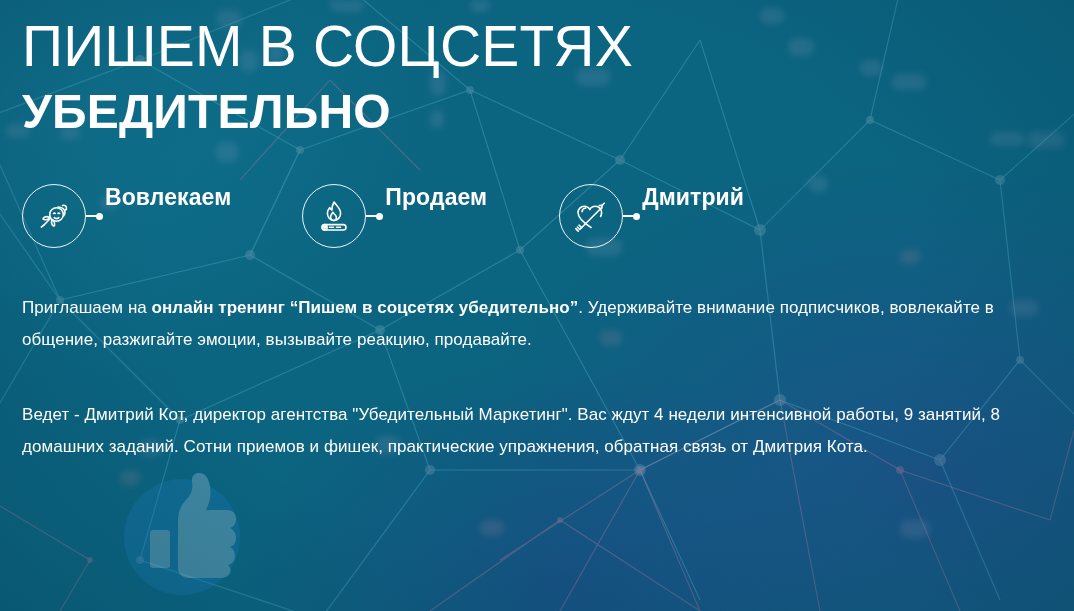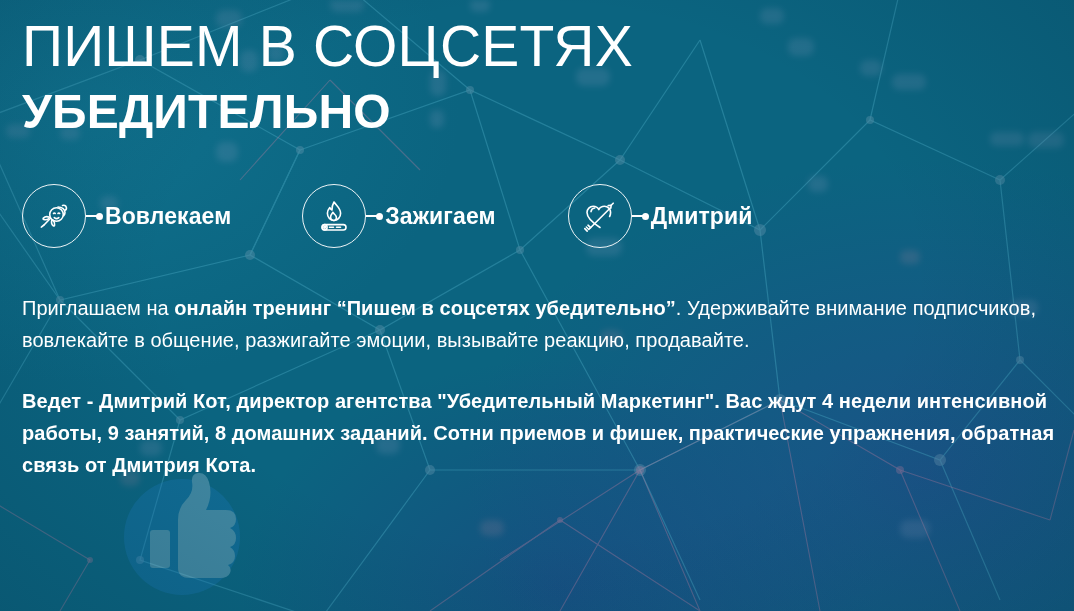--- a/index.html
+++ b/index.html
@@ -57,21 +57,21 @@
     letter-spacing:.2px;
     white-space:nowrap;
     margin-top:2px;
   }
 
   
   #features {
     display:flex; align-items:center;
     margin-top:40px;
   }
-  .feature { display:flex; align-items:center; }
+  .feature { display:flex; }
   .feature-badge {
     width:64px; height:64px; border-radius:50%;
     border:1.6px solid rgba(255,255,255,.92);
     display:flex; align-items:center; justify-content:center;
     flex:0 0 auto;
   }
   .feature-badge svg { display:block; }
   .feature-connector {
     display:flex; align-items:center;
     margin-left:0px;
@@ -87,29 +87,29 @@
     font-size:23px; font-weight:700; color:#ffffff;
     margin-left:2px; white-space:nowrap;
     letter-spacing:.1px;
   }
   .feature-gap-1 { width:71px; }
   .feature-gap-2 { width:72px; }
 
   
   #body-copy { margin-top:44px; }
   .para {
-    font-size:20px;
+    font-size:17px;
     line-height:32px;
     color:#ffffff;
     max-width:1045px;
     font-weight:400;
     letter-spacing:.05px;
   }
   .para b { font-weight:700; }
-  .para + .para { margin-top:29px;font-weight:bold; }
+  .para + .para { margin-top:43px; }
 </style>
 </head>
 <body>
 
 <div id="banner">
 
   <div class="bg-layer" id="bg-base"></div>
   <div class="bg-layer" id="bg-base2"></div>
 
   <svg class="bg-layer" id="bg-net" viewBox="0 0 1074 611" preserveAspectRatio="none">
@@ -257,21 +257,21 @@
             <ellipse cx="12.7" cy="33.3" rx="2.4" ry="2.7"></ellipse>
             <circle cx="12.7" cy="33.3" r="0.9"></circle>
             <path d="M17.5 33.3h4"></path>
             <path d="M24.5 33.3h4"></path>
           </svg>
         </div>
         <div class="feature-connector">
           <span class="line"></span>
             <span class="dot"></span>
         </div>
-        <div class="feature-label">Зажигаем</div>
+        <div class="feature-label">Продаем</div>
       </div>
 
       <div class="feature-gap-2"></div>
 
       <div class="feature">
         <div class="feature-badge">
           <svg width="44" height="44" viewBox="0 0 44 44" fill="none" stroke="#ffffff" stroke-width="1.6" stroke-linecap="round" stroke-linejoin="round">
             <path d="M22 33.5 C12.5 27.5 9 23 9 18.6 c0-3.6 2.8-6.3 6.2-6.3 2.6 0 4.6 1.4 5.6 3.3 1-1.9 3-3.3 5.6-3.3 3.4 0 6.2 2.7 6.2 6.3 0 1.3-.3 2.6-1 3.9"></path>
             <path d="M13 17.6c.3-2 1.8-3.4 3.7-3.6"></path>
             <path d="M11.5 34.8 L32 14.2"></path>

